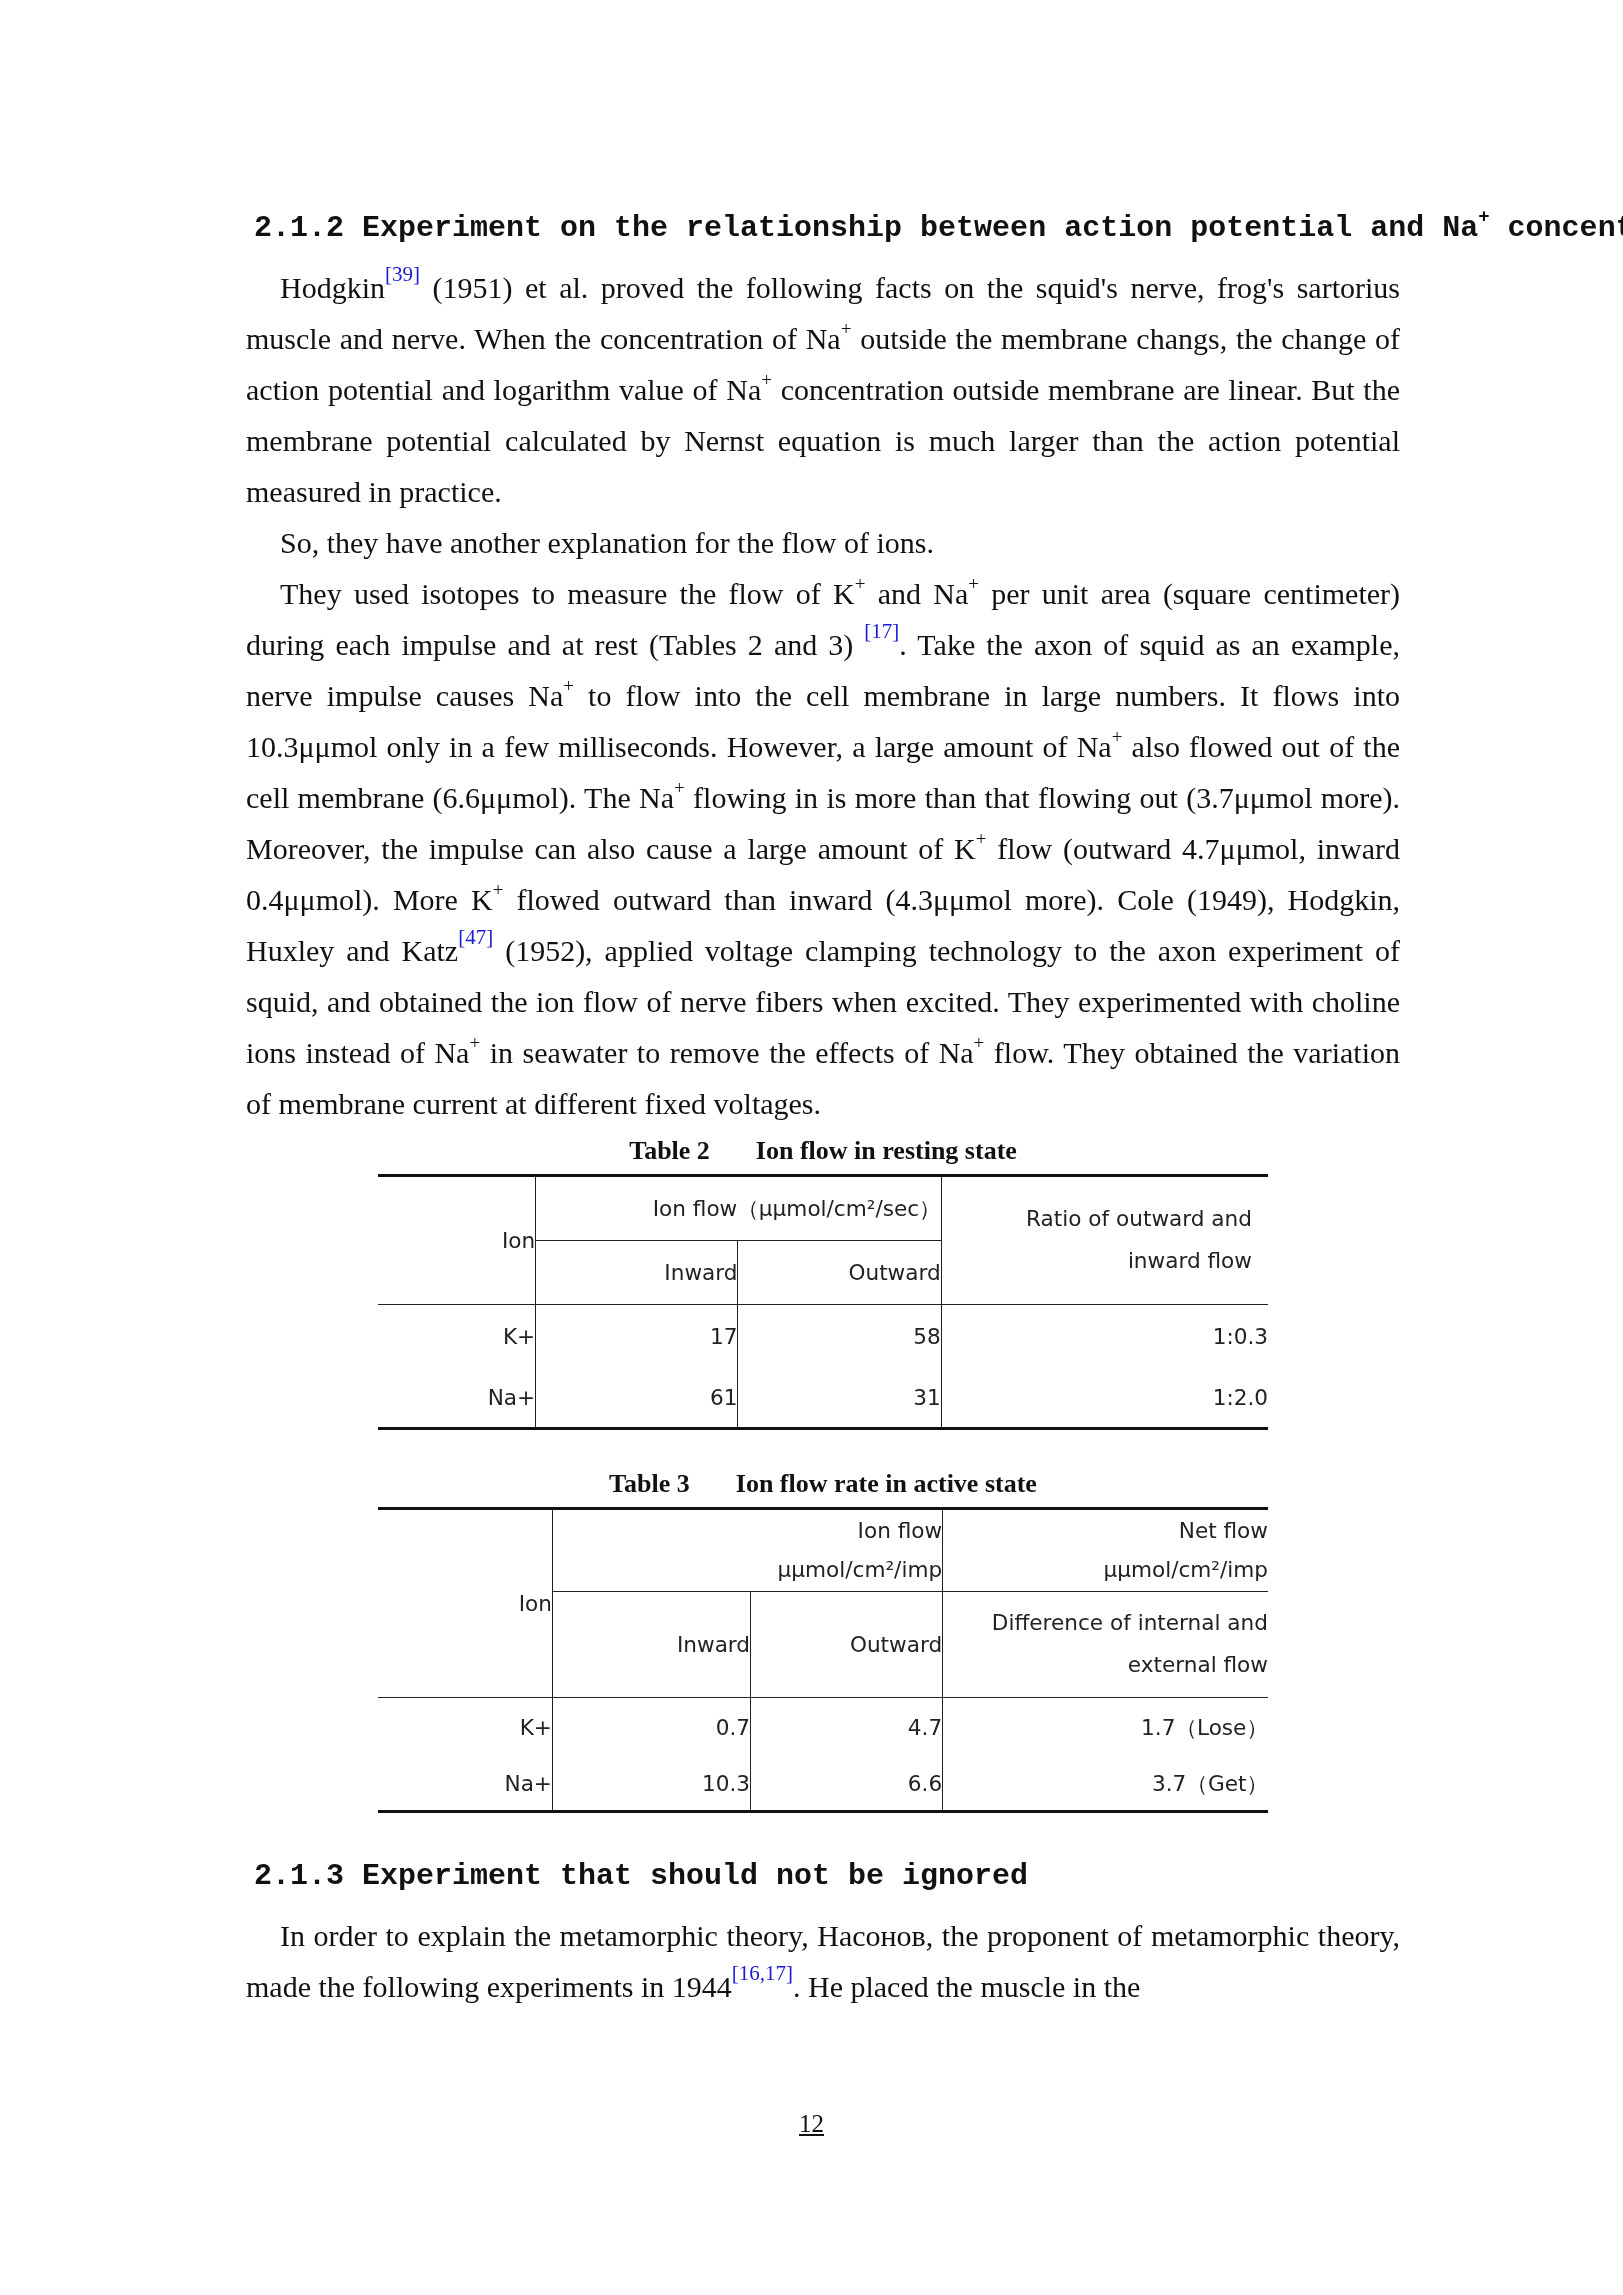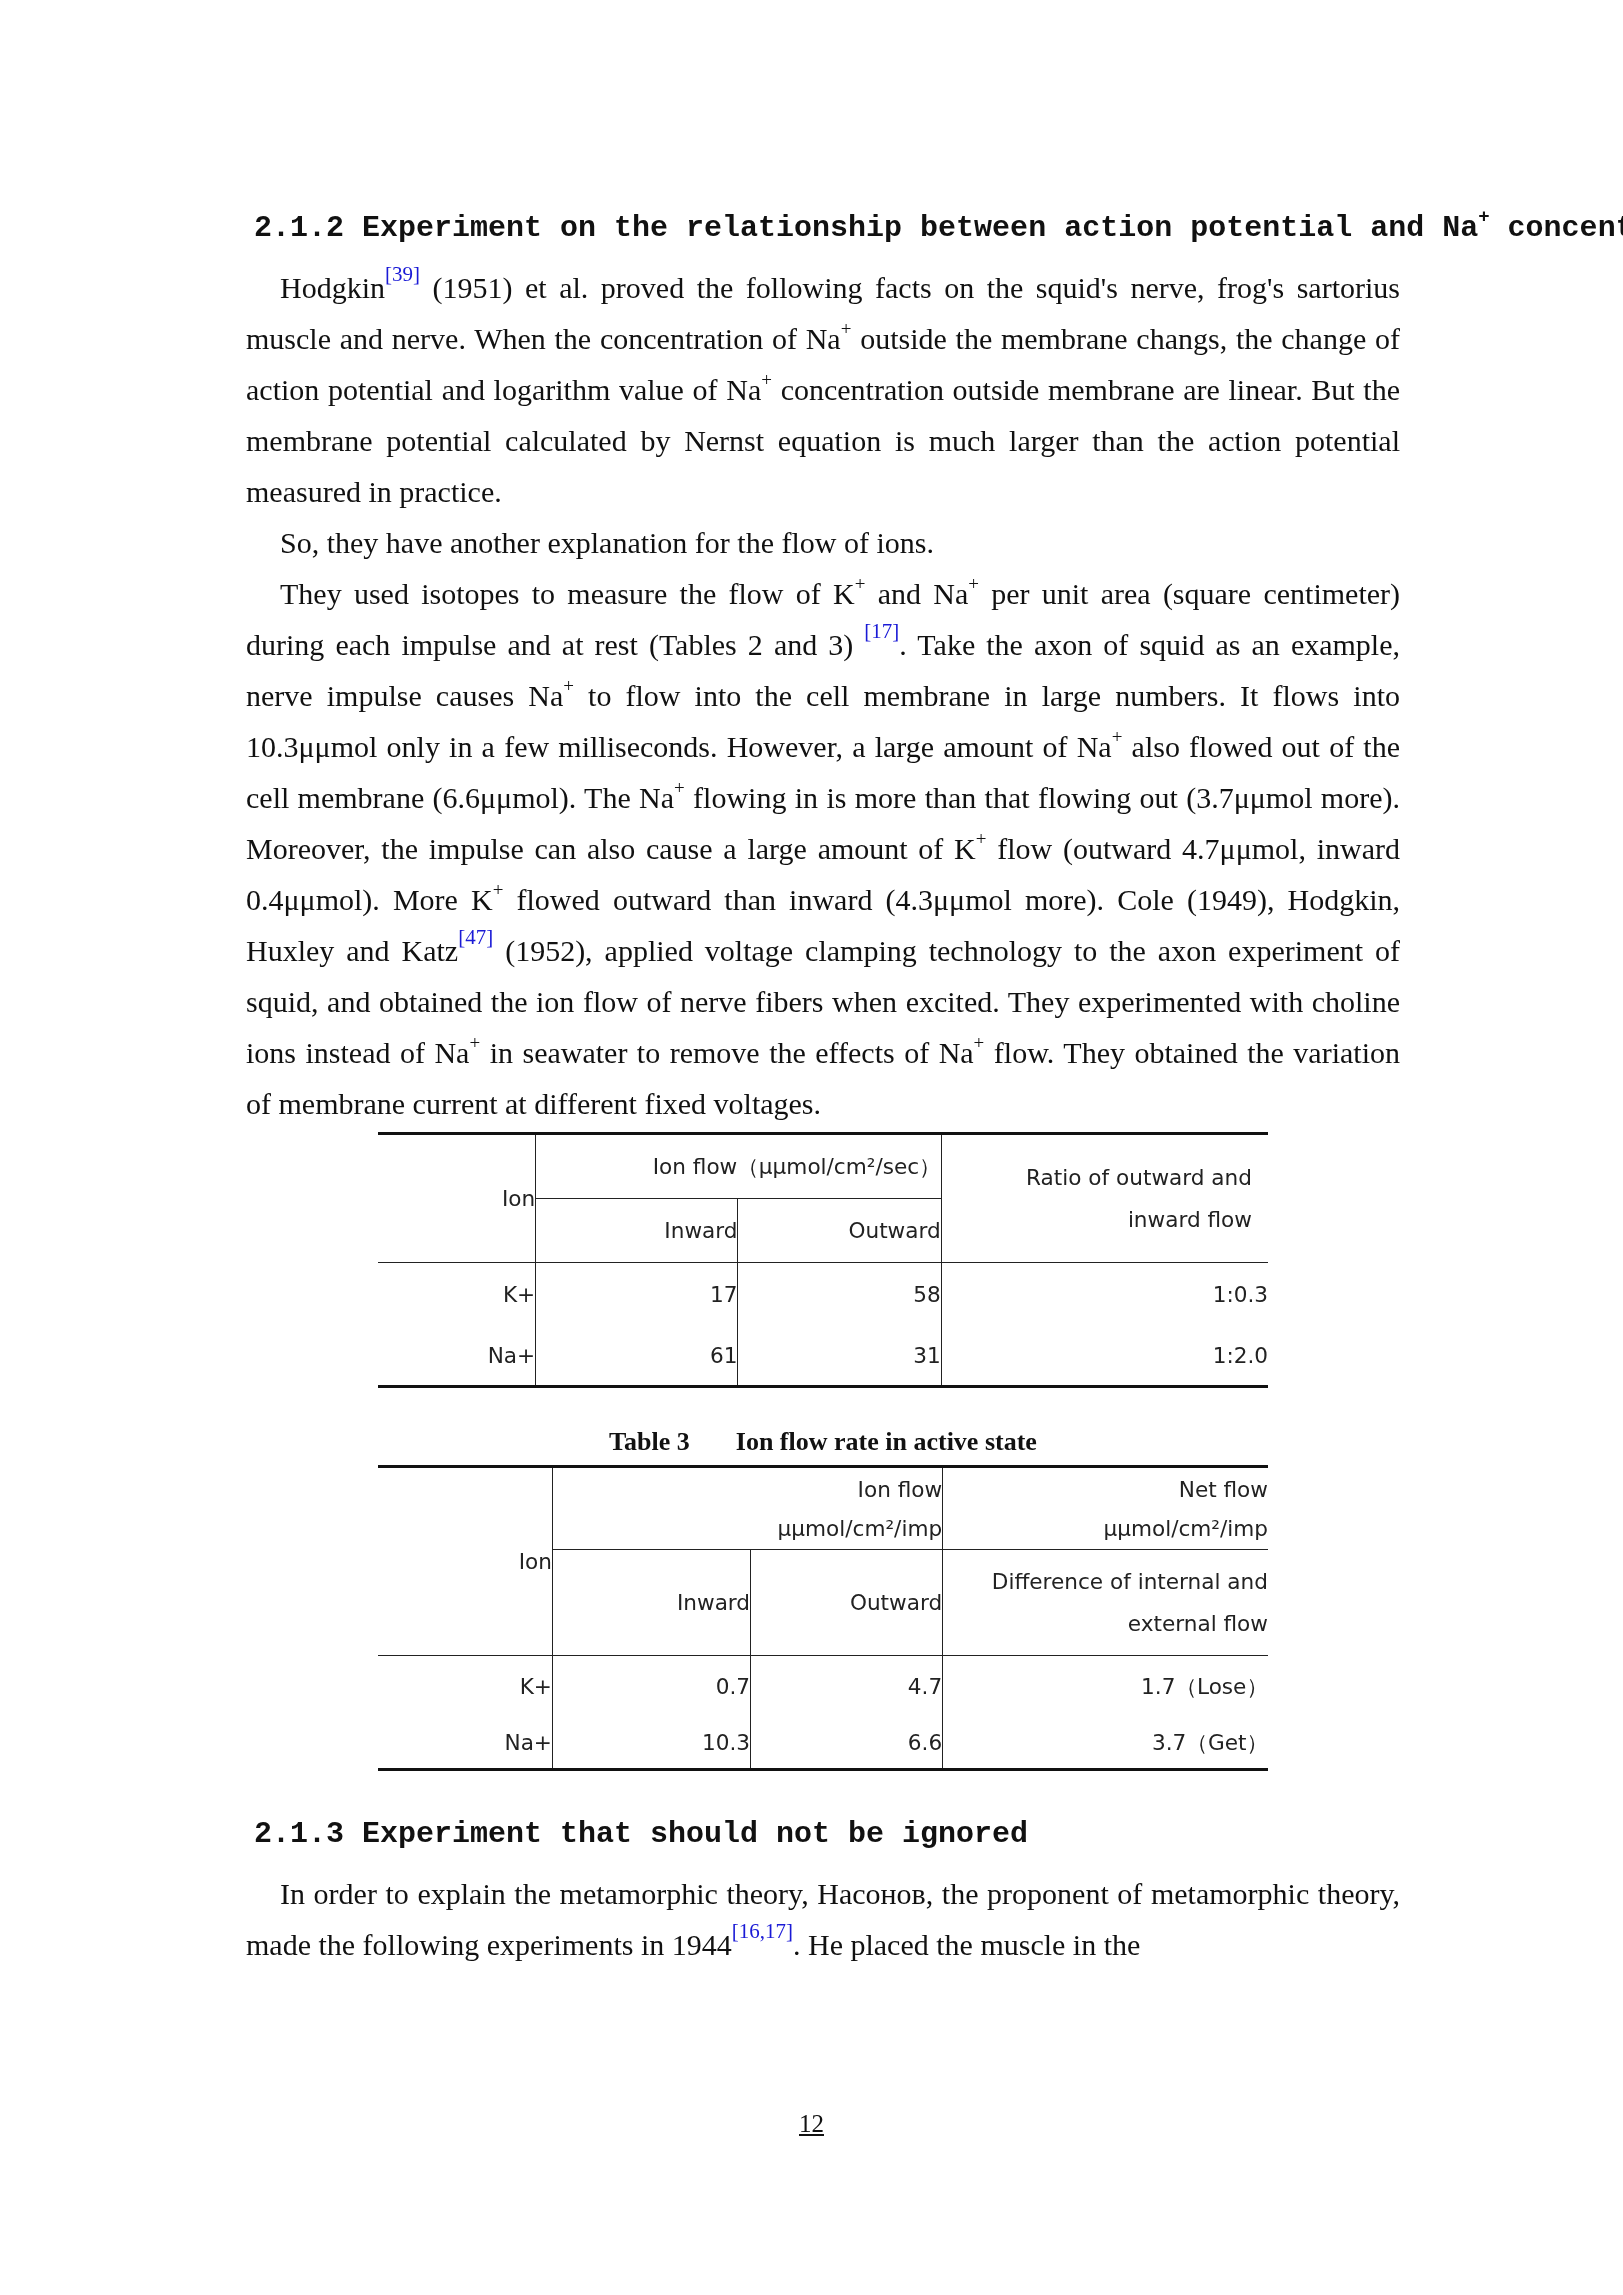--- a/index.html
+++ b/index.html
@@ -27,20 +27,21 @@
 <div class="page">
 
   <p class="heading" style="margin-top:6.5px;"><span>2.1.2 Experiment on the relationship between action potential and Na</span><span class="sup">+</span><span> concentration</span></p>
 
   <p class="para"><span>Hodgkin</span><span class="ref">[39]</span><span> (1951) et al. proved the following facts on the squid's nerve, frog's sartorius muscle and nerve. When the concentration of Na</span><span class="sup">+</span><span> outside the membrane changs, the change of action potential and logarithm value of Na</span><span class="sup">+</span><span> concentration outside membrane are linear. But the membrane potential calculated by Nernst equation is much larger than the action potential measured in practice.</span></p>
 
   <p class="para">So, they have another explanation for the flow of ions.</p>
 
   <p class="para"><span>They used isotopes to measure the flow of K</span><span class="sup">+</span><span> and Na</span><span class="sup">+</span><span> per unit area (square centimeter) during each impulse and at rest (Tables 2 and 3) </span><span class="ref">[17]</span><span>. Take the axon of squid as an example, nerve impulse causes Na</span><span class="sup">+</span><span> to flow into the cell membrane in large numbers. It flows into 10.3μμmol only in a few milliseconds. However, a large amount of Na</span><span class="sup">+</span><span> also flowed out of the cell membrane (6.6μμmol). The Na</span><span class="sup">+</span><span> flowing in is more than that flowing out (3.7μμmol more). Moreover, the impulse can also cause a large amount of K</span><span class="sup">+</span><span> flow (outward 4.7μμmol, inward 0.4μμmol). More K</span><span class="sup">+</span><span> flowed outward than inward (4.3μμmol more). Cole (1949), Hodgkin, Huxley and Katz</span><span class="ref">[47]</span><span> (1952), applied voltage clamping technology to the axon experiment of squid, and obtained the ion flow of nerve fibers when excited. They experimented with choline ions instead of Na</span><span class="sup">+</span><span> in seawater to remove the effects of Na</span><span class="sup">+</span><span> flow. They obtained the variation of membrane current at different fixed voltages.</span></p>
 
+  <p class="caption" style="margin-top:2.6px;"><span>Table 2</span><span class="gap"></span><span>Ion flow in resting state</span></p>
 
   <table class="three" style="margin-top:3.9px;">
     <tbody>
         <tr class="tb-top">
       <td rowspan="2" style="width:164px;">Ion</td>
       <td colspan="2" class="vl" style="height:63px;">Ion flow（μμmol/cm²/sec）</td>
       <td rowspan="2" class="vl" style="width:307px; padding:0 16px; line-height:42px;">Ratio of outward and inward flow</td>
     </tr>
     <tr>
       <td class="vl hl" style="width:208px; height:63px;">Inward</td>

